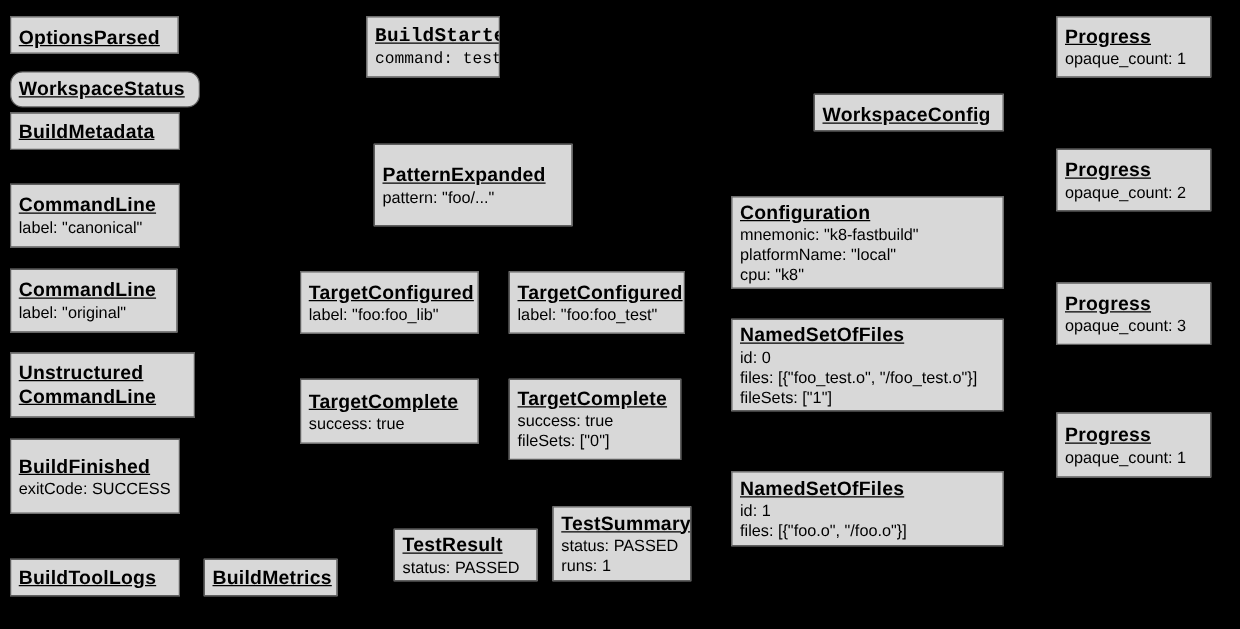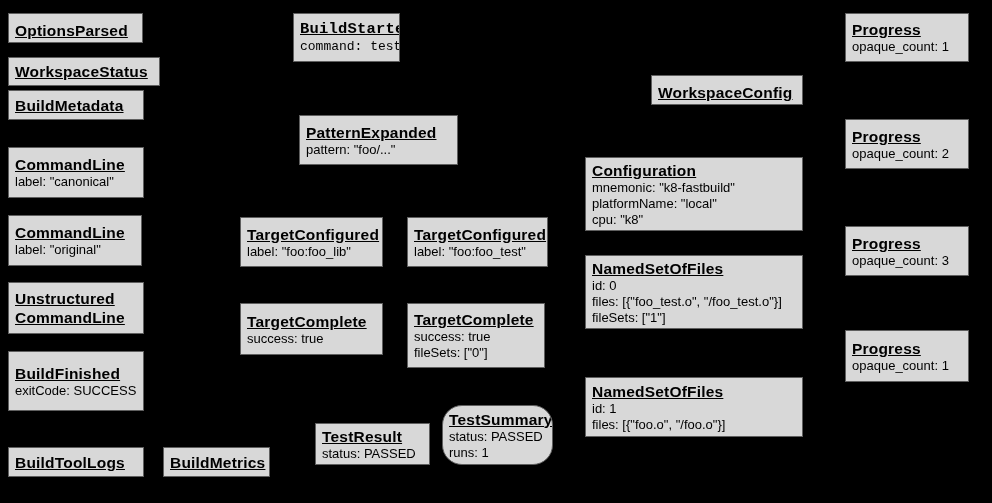--- a/index.html
+++ b/index.html
@@ -42,53 +42,53 @@
     white-space: nowrap;
   }
 </style>
 </head>
 <body>
 
 <div class="canvas">
     <div class="event-box" style="left: 8px; top: 13px; width: 135px; height: 30px; justify-content: flex-end;">
       <div class="box-title">OptionsParsed</div>
     </div>
-    <div class="event-box" style="left: 8px; top: 57px; width: 152px; height: 29px;">
+    <div class="event-box" style="left: 8px; top: 57px; width: 152px; height: 29px; border-radius: 10px;">
       <div class="box-title">WorkspaceStatus</div>
     </div>
     <div class="event-box" style="left: 8px; top: 90px; width: 136px; height: 30px;">
       <div class="box-title">BuildMetadata</div>
     </div>
     <div class="event-box" style="left: 8px; top: 147px; width: 136px; height: 51px;">
       <div class="box-title">CommandLine</div>
       <div class="box-line">label: "canonical"</div>
     </div>
     <div class="event-box" style="left: 8px; top: 215px; width: 134px; height: 51px;">
       <div class="box-title">CommandLine</div>
       <div class="box-line">label: "original"</div>
     </div>
-    <div class="event-box" style="left: 8px; top: 282px; width: 136px; height: 52px;">
+    <div class="event-box" style="left: 8px; top: 282px; width: 148px; height: 52px;">
       <div class="box-title">Unstructured</div>
       <div class="box-title">CommandLine</div>
     </div>
     <div class="event-box" style="left: 8px; top: 351px; width: 136px; height: 60px;">
       <div class="box-title">BuildFinished</div>
       <div class="box-line">exitCode: SUCCESS</div>
     </div>
     <div class="event-box" style="left: 163px; top: 447px; width: 107px; height: 30px;">
       <div class="box-title">BuildMetrics</div>
     </div>
     <div class="event-box" style="left: 8px; top: 447px; width: 136px; height: 30px;">
       <div class="box-title">BuildToolLogs</div>
     </div>
     <div class="event-box" style="left: 293px; top: 13px; width: 107px; height: 49px; font-family: Liberation Mono, monospace;">
       <div class="box-title">BuildStarted</div>
       <div class="box-line">command: test</div>
     </div>
-    <div class="event-box" style="left: 299px; top: 115px; width: 159px; height: 50px;">
+    <div class="event-box" style="left: 299px; top: 115px; width: 159px; height: 66px;">
       <div class="box-title">PatternExpanded</div>
       <div class="box-line">pattern: "foo/..."</div>
     </div>
     <div class="event-box" style="left: 240px; top: 217px; width: 143px; height: 50px;">
       <div class="box-title">TargetConfigured</div>
       <div class="box-line">label: "foo:foo_lib"</div>
     </div>
     <div class="event-box" style="left: 407px; top: 217px; width: 141px; height: 50px;">
       <div class="box-title">TargetConfigured</div>
       <div class="box-line">label: "foo:foo_test"</div>
@@ -99,21 +99,21 @@
     </div>
     <div class="event-box" style="left: 407px; top: 303px; width: 138px; height: 65px;">
       <div class="box-title">TargetComplete</div>
       <div class="box-line">success: true</div>
       <div class="box-line">fileSets: ["0"]</div>
     </div>
     <div class="event-box" style="left: 315px; top: 423px; width: 115px; height: 42px;">
       <div class="box-title">TestResult</div>
       <div class="box-line">status: PASSED</div>
     </div>
-    <div class="event-box" style="left: 442px; top: 405px; width: 111px; height: 60px; border-radius: 20px;">
+    <div class="event-box" style="left: 442px; top: 405px; width: 111px; height: 60px;">
       <div class="box-title">TestSummary</div>
       <div class="box-line">status: PASSED</div>
       <div class="box-line">runs: 1</div>
     </div>
     <div class="event-box" style="left: 651px; top: 75px; width: 152px; height: 30px; justify-content: flex-end;">
       <div class="box-title">WorkspaceConfig</div>
     </div>
     <div class="event-box" style="left: 585px; top: 157px; width: 218px; height: 74px;">
       <div class="box-title">Configuration</div>
       <div class="box-line">mnemonic: "k8-fastbuild"</div>

